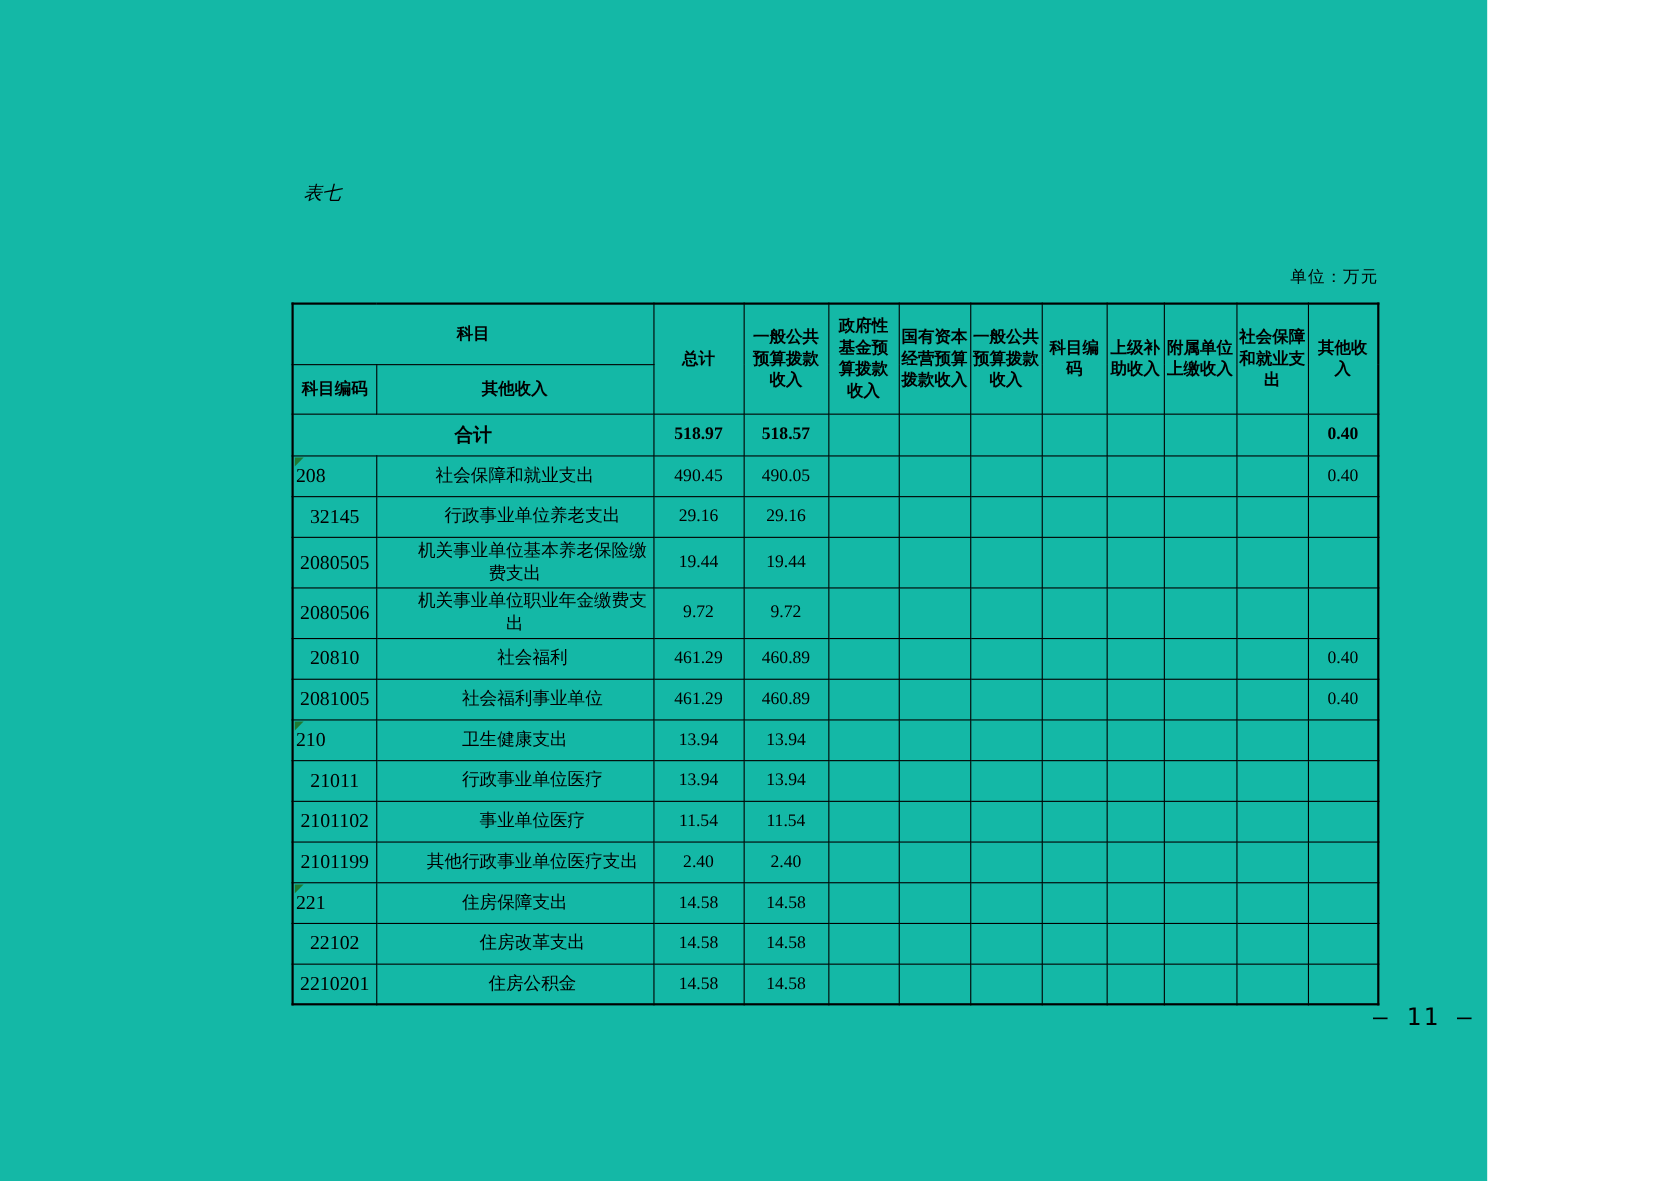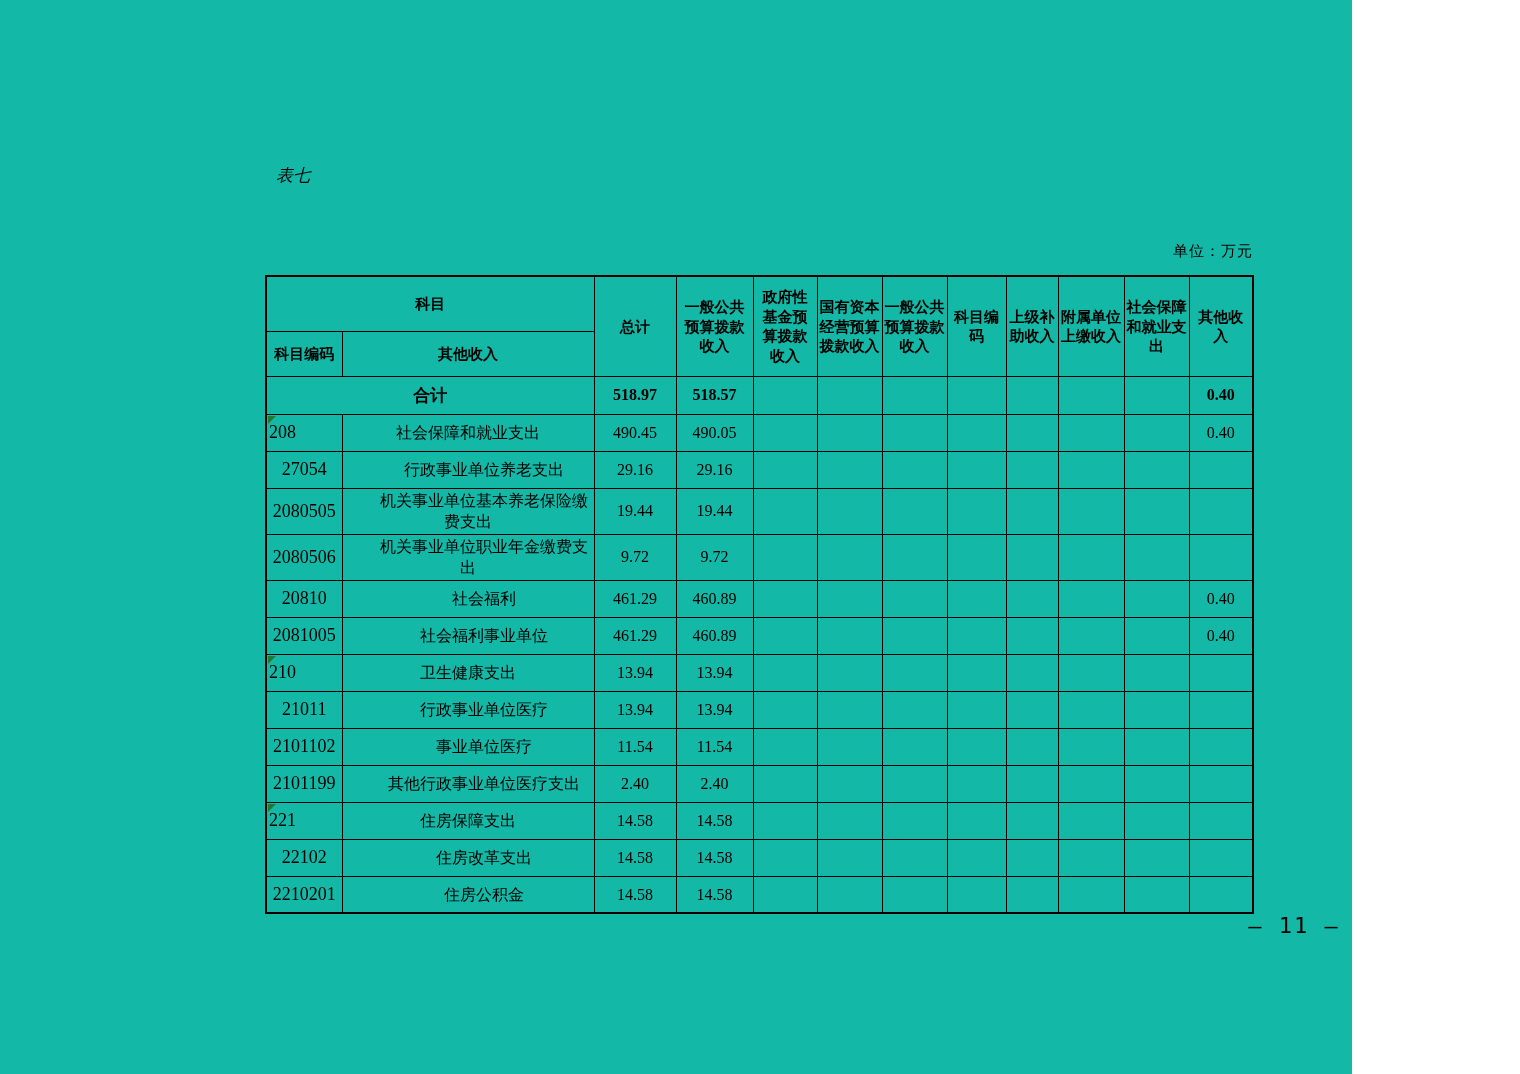--- a/index.html
+++ b/index.html
@@ -146,21 +146,21 @@
     <td class="val"></td>
     <td class="val"></td>
     <td class="val"></td>
     <td class="val"></td>
     <td class="val"></td>
     <td class="val">0.40</td>
   </tr>
         <tr class="data-row">
     <td class="code">
       
-      <span class="code-text">27054</span>
+      <span class="code-text">32145</span>
     </td>
     <td class="name">
       <span class="name-text indented">行政事业单位养老支出</span>
     </td>
     <td class="val">29.16</td>
     <td class="val">29.16</td>
     <td class="val"></td>
     <td class="val"></td>
     <td class="val"></td>
     <td class="val"></td>

